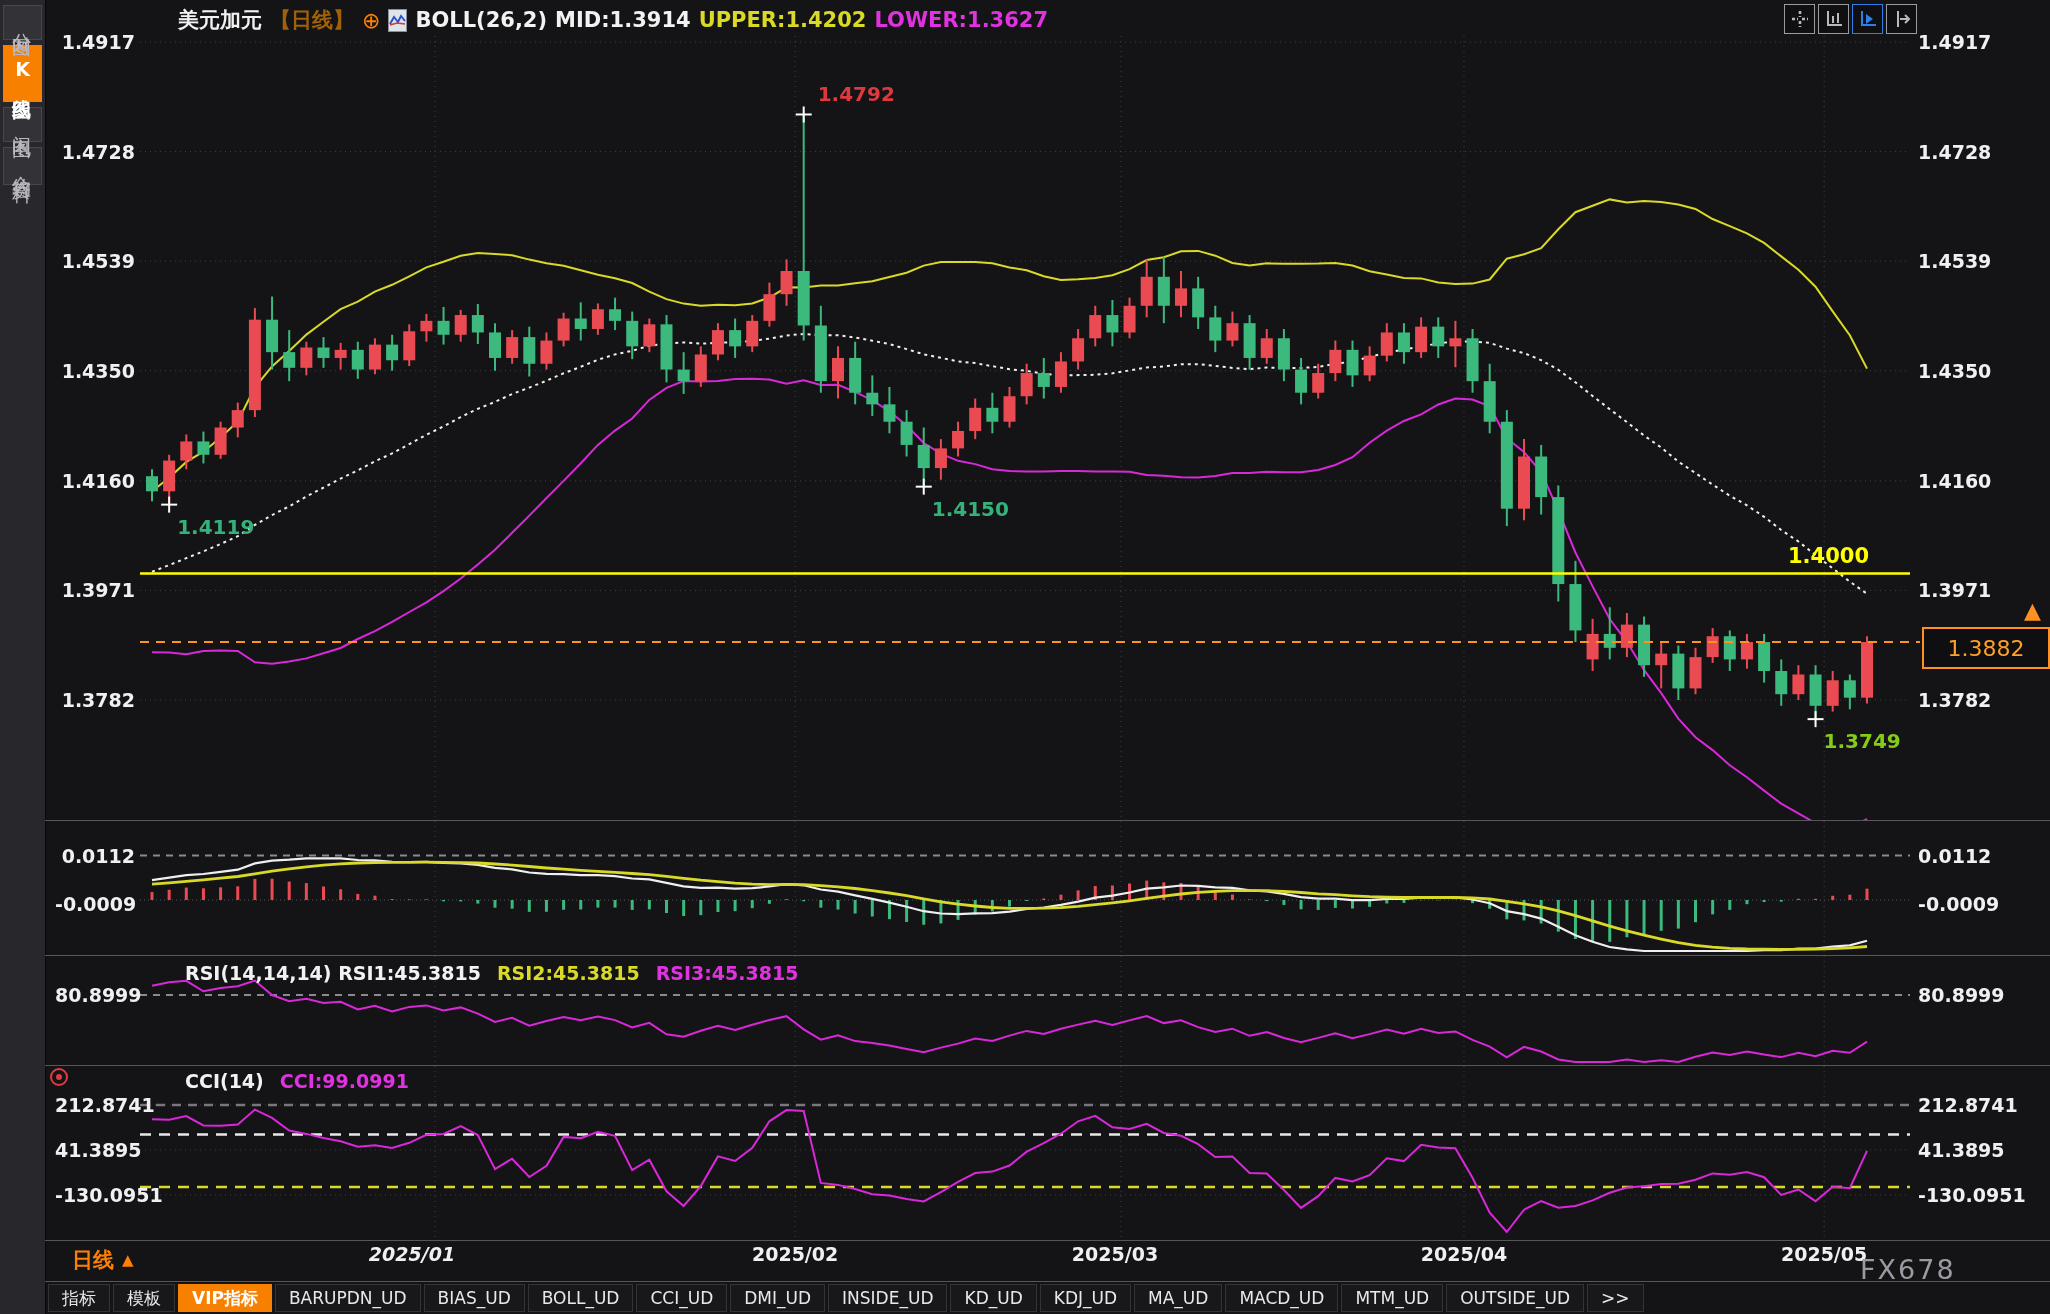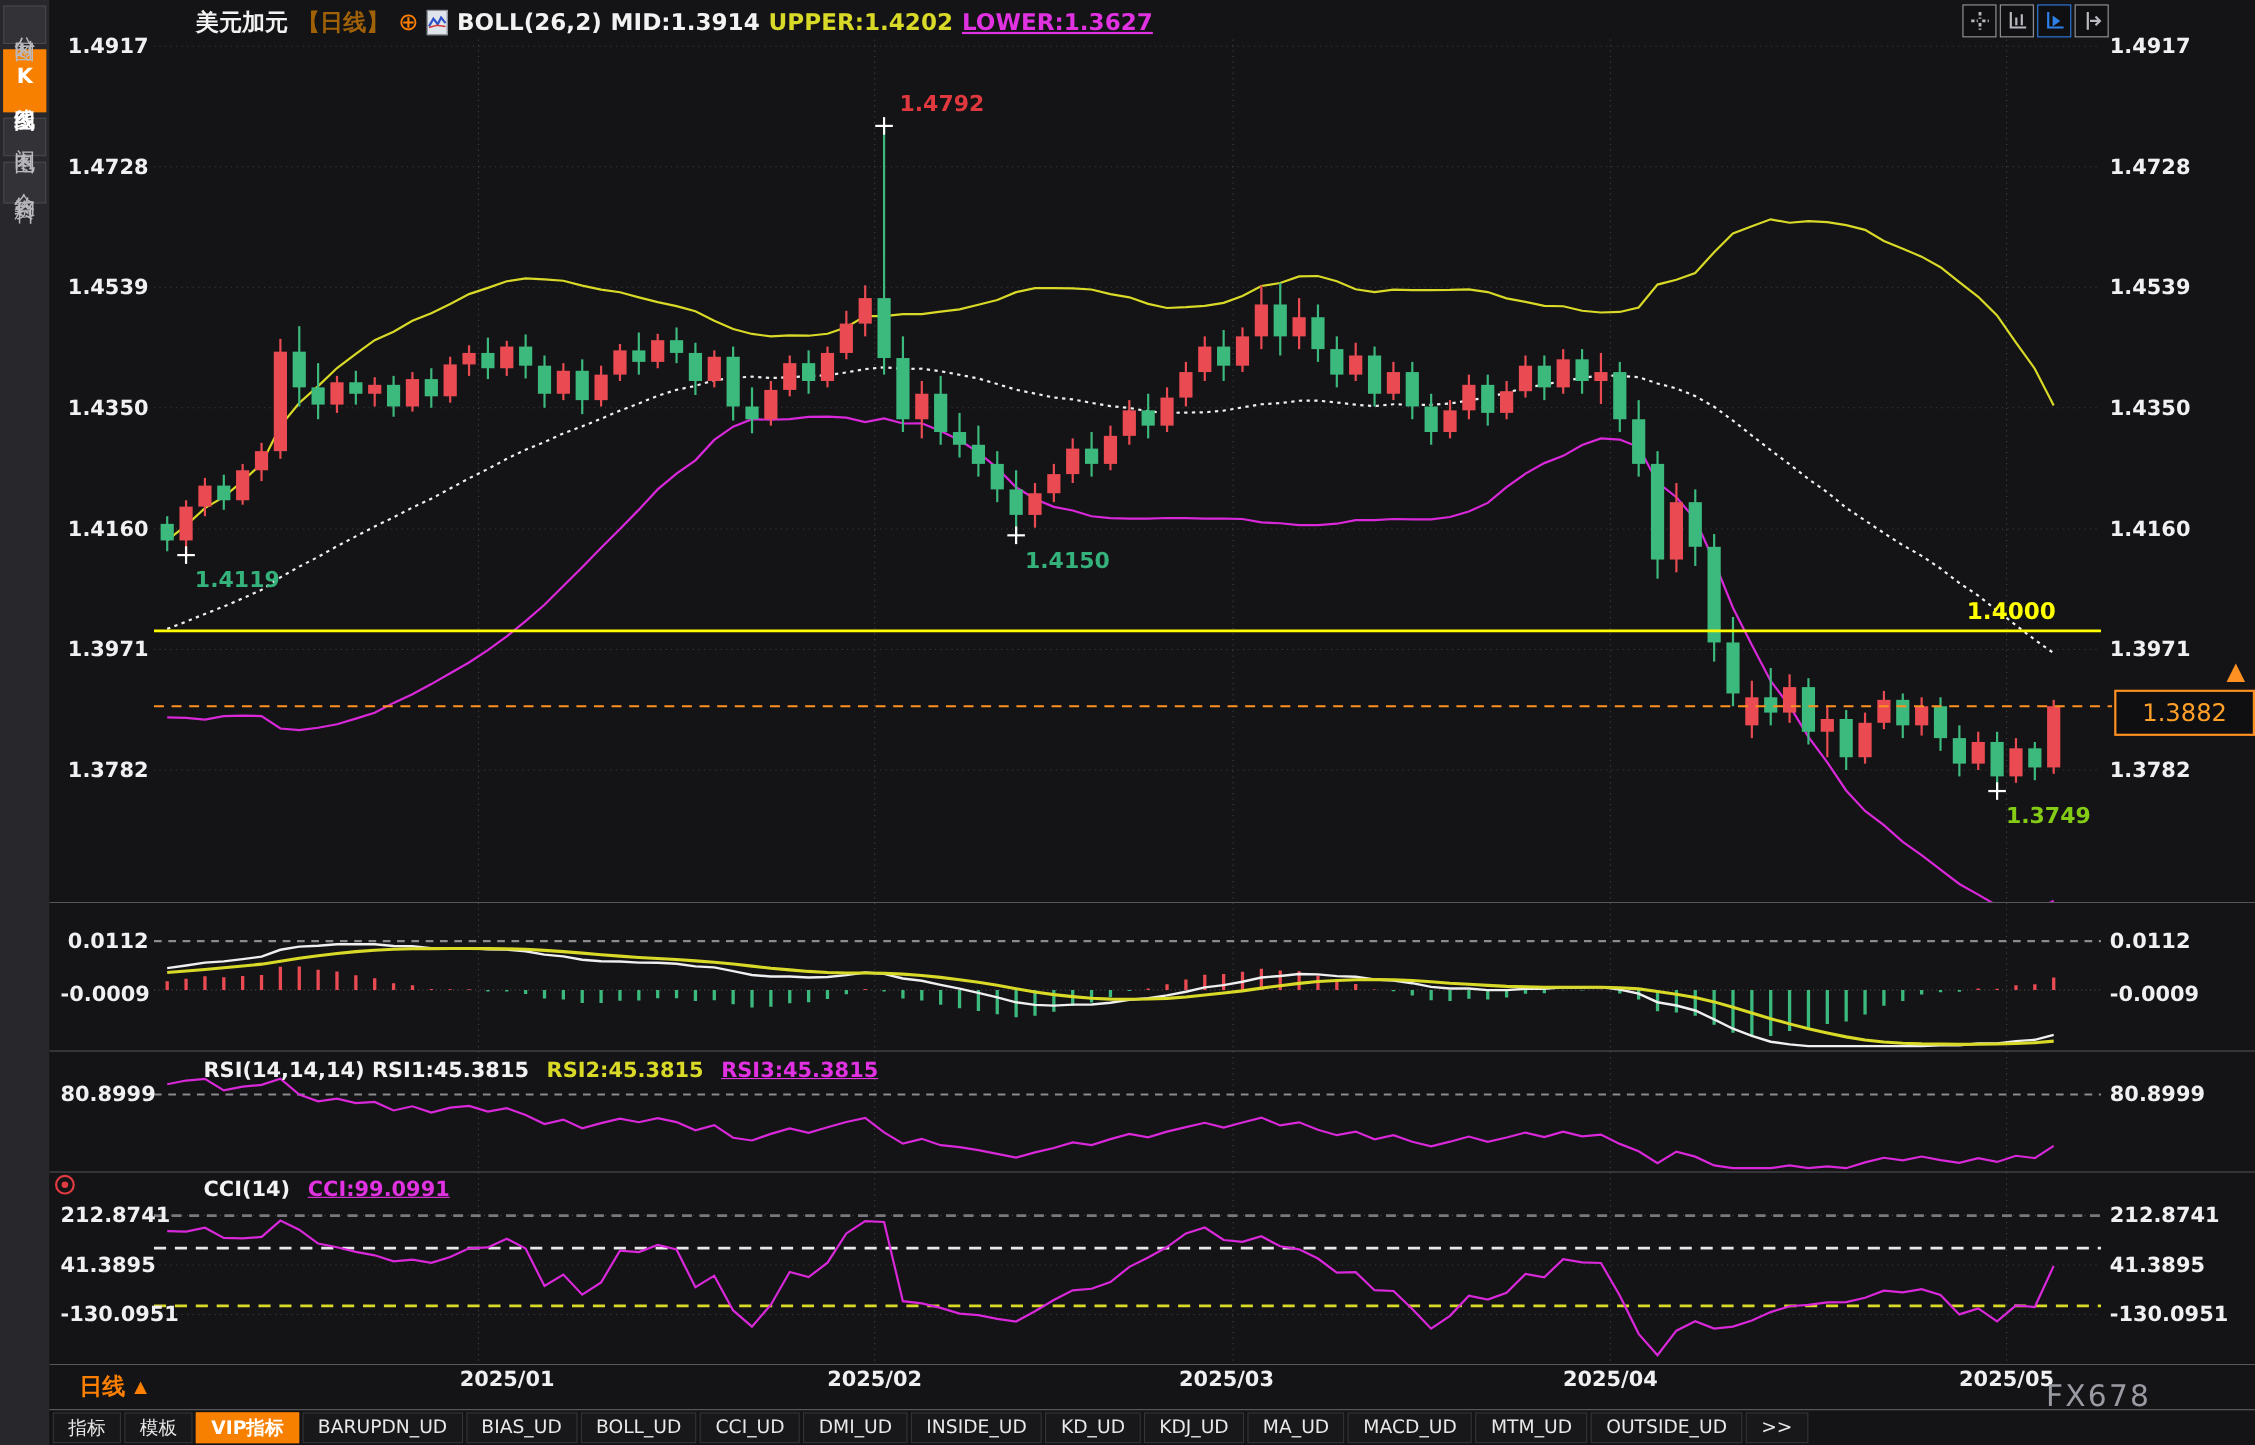--- a/index.html
+++ b/index.html
@@ -9,21 +9,21 @@
   #sidebar{position:absolute;left:0;top:0;width:45px;height:1314px;background:#28282c;border-right:1px solid #09090a;}
   .side-tab{writing-mode:vertical-rl;text-orientation:upright;display:flex;align-items:center;justify-content:center;
     width:37px;margin:5px 3px 0 3px;padding:12px 0;color:#b9b9be;font-size:19px;letter-spacing:3px;
     background:#323237;border:1px solid #47474c;cursor:pointer;}
   .side-tab.active{background:#f88000;color:#ffffff;border-color:#f88000;font-weight:bold;}
   
   #titlebar{position:absolute;left:178px;top:6px;height:28px;display:flex;align-items:center;gap:8px;
     font-size:21px;font-weight:bold;color:#f2f2f2;white-space:nowrap;z-index:30;}
   .t-orange{color:#a16207;}
   .t-yellow{color:#d9d928;}
-  .t-magenta{color:#e032e0;text-decoration:underline;}
+  .t-magenta{color:#e032e0;}
   .t-white{color:#f2f2f2;}
   .oplus{color:#ff7f00;font-size:22px;font-weight:normal;}
   .chart-ico{width:17px;height:21px;background:#dfe3ea;border:1px solid #8a8f98;position:relative;overflow:hidden;}
   .chart-ico .zig{position:absolute;left:0;top:4px;width:100%;height:12px;}
   
   .panel-hdr{position:absolute;left:185px;display:flex;gap:16px;font-size:19px;font-weight:bold;z-index:25;white-space:nowrap;}
   
   .axlab{position:absolute;font-size:19px;font-weight:bold;color:#f0f0f2;z-index:20;transform:translateY(-50%);}
   .axlab.left{width:80px;text-align:right;left:55px;}
   .axlab.right{left:1918px;text-align:left;}
@@ -553,21 +553,21 @@
       <div class="axlab left" style="top: 903.57px;">-0.0009</div>
       <div class="axlab right" style="top: 903.57px;">-0.0009</div>
       <div class="axlab left" style="top: 995px;">80.8999</div>
       <div class="axlab right" style="top: 995px;">80.8999</div>
       <div class="axlab left" style="top: 1105px;">212.8741</div>
       <div class="axlab right" style="top: 1105px;">212.8741</div>
       <div class="axlab left" style="top: 1150px;">41.3895</div>
       <div class="axlab right" style="top: 1150px;">41.3895</div>
       <div class="axlab left" style="top: 1195px;">-130.0951</div>
       <div class="axlab right" style="top: 1195px;">-130.0951</div>
-      <div class="datelab" style="left: 461px;">2025/01</div>
+      <div class="datelab" style="left: 412px; font-style: italic;">2025/01</div>
       <div class="datelab" style="left: 795.125px;">2025/02</div>
       <div class="datelab" style="left: 1078px; margin-left: 37px;">2025/03</div>
       <div class="datelab" style="left: 1463.97px;">2025/04</div>
       <div class="datelab" style="left: 1824.12px;">2025/05</div>
       <div class="anno" style="left: 817.7px; top: 82.467px; color: rgb(224, 56, 63);">1.4792</div>
       <div class="anno" style="left: 177.15px; top: 514.629px; color: rgb(53, 178, 123);">1.4119</div>
       <div class="anno" style="left: 931.75px; top: 496.657px; color: rgb(53, 178, 123);">1.4150</div>
       <div class="anno" style="left: 1823.55px; top: 729.131px; color: #84cc16;">1.3749</div>
     </div>
 </div>

